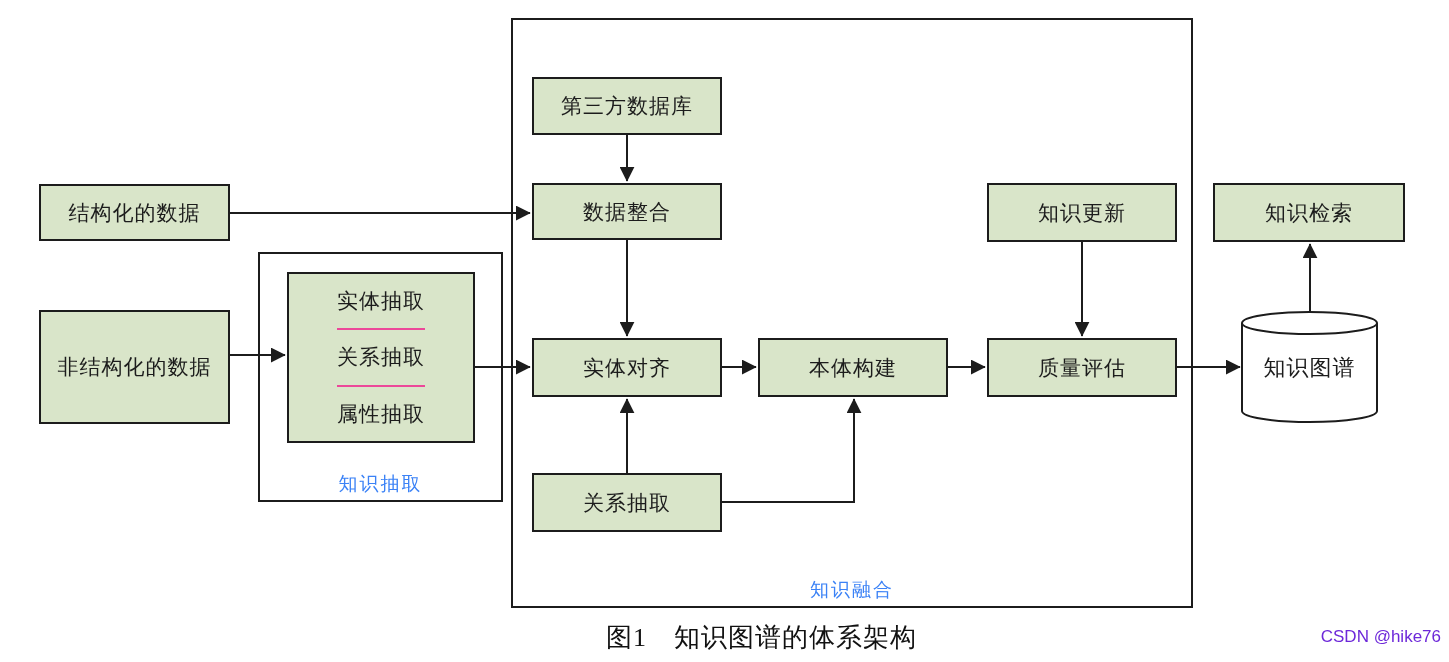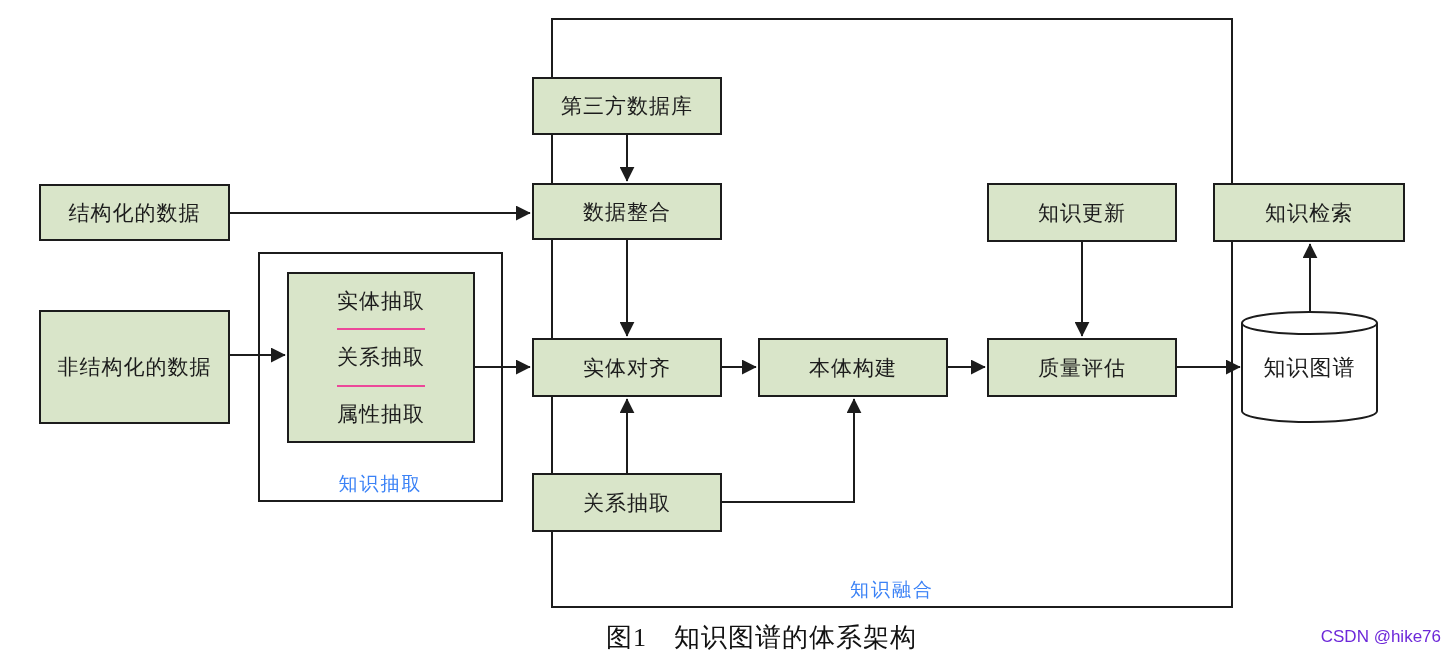--- a/index.html
+++ b/index.html
@@ -41,21 +41,21 @@
   .watermark{
     position:absolute;right:8px;top:627px;font-size:17px;color:#6d28d9;
     font-family:"Liberation Sans","DejaVu Sans",sans-serif;z-index:4;white-space:nowrap;
   }
 </style>
 </head>
 <body>
 
 <div class="canvas">
 
-  <div class="group" style="left:511px;top:18px;width:682px;height:590px;margin-left:40px;">
+  <div class="group" style="left:511px;top:18px;width:682px;height:590px;">
     <span class="group-label">知识融合</span>
   </div>
 
   <div class="group" style="left:258px;top:252px;width:245px;height:250px;">
     <span class="group-label">知识抽取</span>
   </div>
 
   <svg class="wires" width="1449" height="662" viewBox="0 0 1449 662">
     <defs>
       <marker id="arrow" viewBox="0 0 10 10" refX="9.5" refY="5" markerWidth="7.5" markerHeight="7.5" orient="auto-start-reverse">

